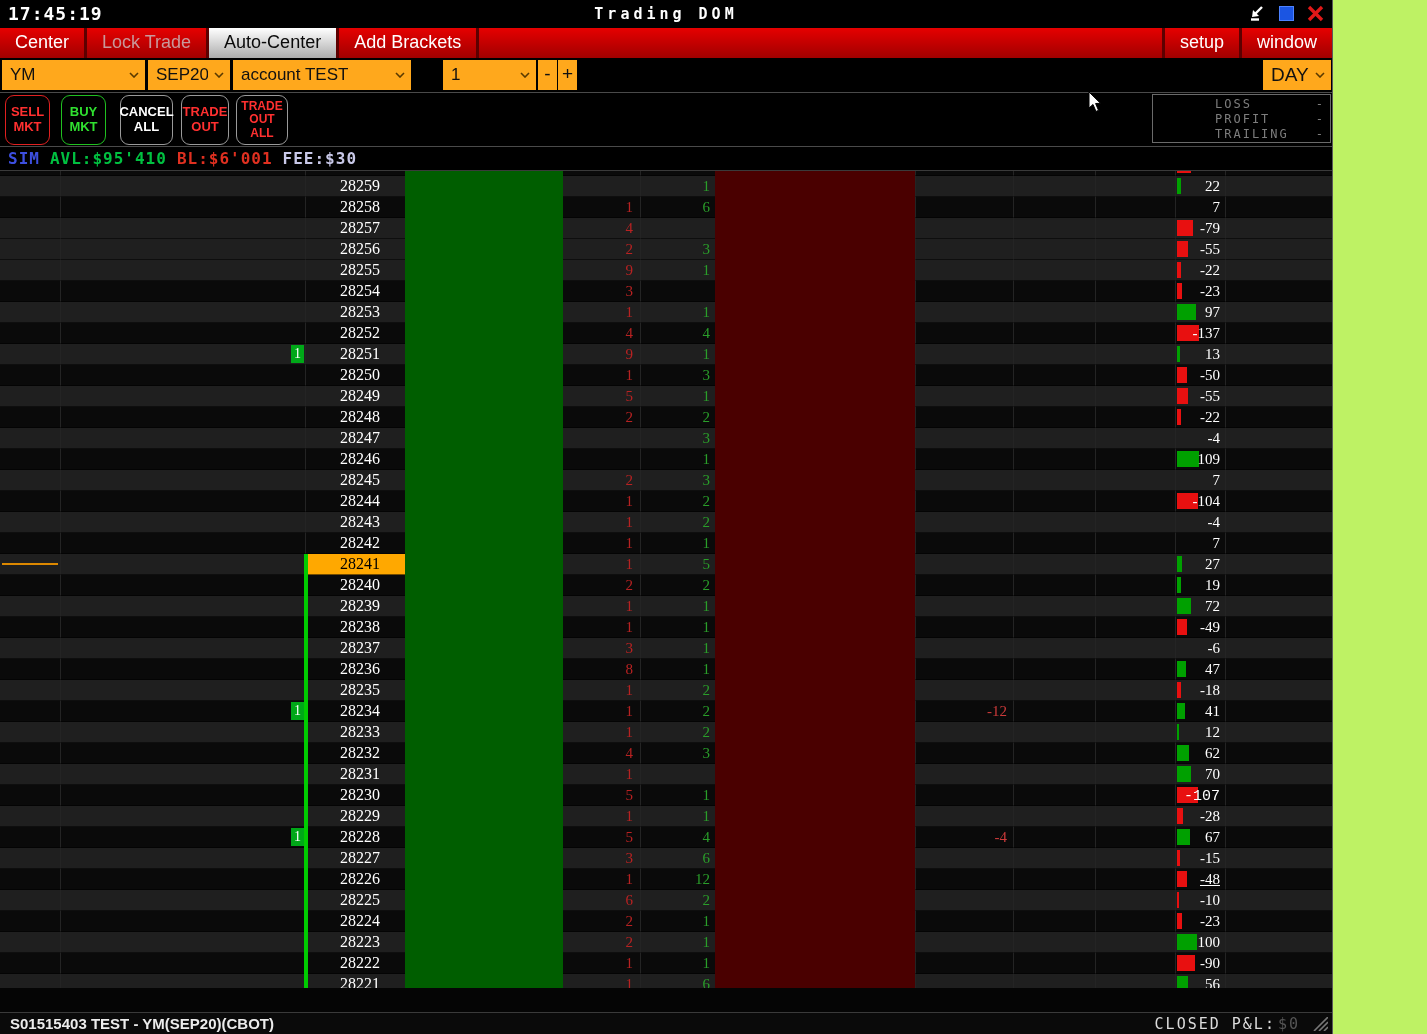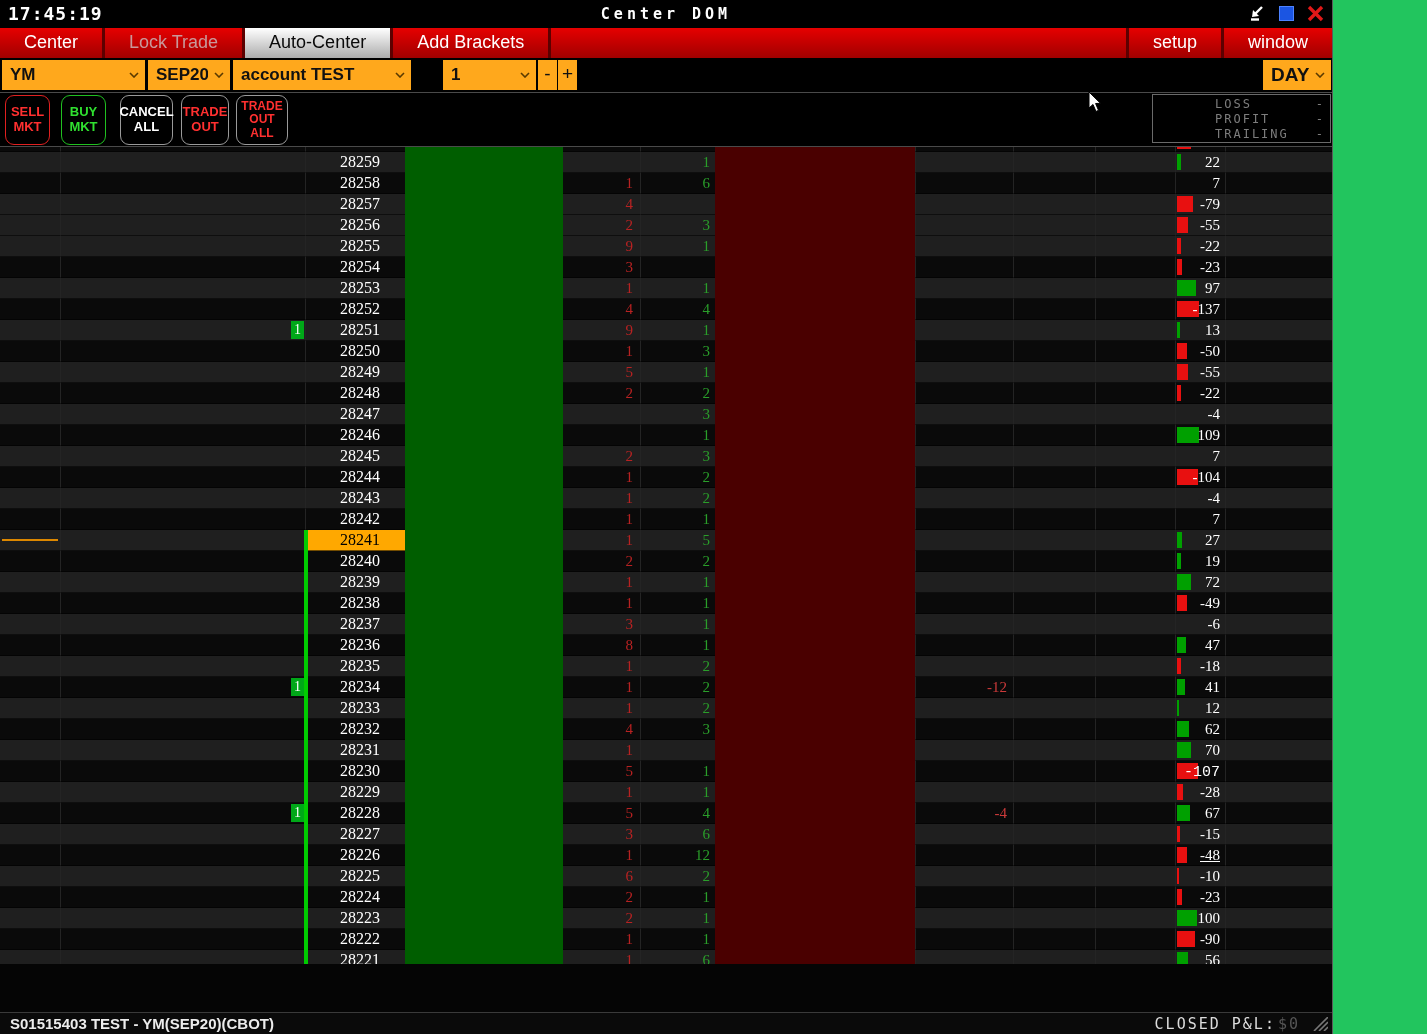--- a/index.html
+++ b/index.html
@@ -1,49 +1,49 @@
 <!DOCTYPE html>
 <html><head>
 <meta charset="utf-8">
 <style>
   * { margin:0; padding:0; box-sizing:border-box; }
   html,body { background:#000; width:1427px; height:1034px; overflow:hidden;
               font-family:"Liberation Sans", sans-serif; }
-  .screen { position:relative; width:1427px; height:1034px; background:#22c55e; }
+  .screen { position:relative; width:1427px; height:1034px; background:#bef264; }
   .window { position:absolute; left:0; top:0; width:1333px; height:1034px;
             background:#050505; border-right:1px solid #5a5a5a; overflow:hidden; }
 
   
   .titlebar { position:relative; height:28px; background:#000; }
   .clock { position:absolute; left:8px; top:3px; color:#fff;
            font-family:"DejaVu Sans Mono", monospace; font-weight:bold;
            font-size:18px; letter-spacing:1px; }
   .wtitle { position:absolute; left:0; right:0; top:5px; text-align:center; color:#fff;
             font-family:"DejaVu Sans Mono", monospace; font-weight:bold;
             font-size:15px; letter-spacing:4px; }
   .winicons { position:absolute; right:8px; top:4px; display:flex; gap:11px; align-items:center; }
   .winicons .ic { width:18px; height:18px; display:flex; align-items:center; justify-content:center; cursor:default; }
   .bluebox { width:15px; height:15px; background:#1B55E2; border:1px solid #4d82ff; }
 
   
   .menubar { position:relative; height:30px; display:flex;
              background:linear-gradient(#E60000,#A00000); }
-  .mitem { height:38px; line-height:29px; padding:0 24px; color:#fff; font-size:18px;
+  .mitem { height:38px; line-height:29px; padding:0 15px; color:#fff; font-size:18px;
            border-right:3px solid #5c0000; white-space:nowrap; }
   .mitem.disabled { color:#c9989a; }
   .mitem.active { background:linear-gradient(#ffffff,#969696); color:#0a0a0a; }
   .mspacer { flex:1; }
   .mitem.rsep { border-left:3px solid #5c0000; border-right:none; }
   .mitem.last { border-right:none; }
 
   
   .selrow { position:relative; height:34px; background:#000; padding-top:2px; }
   .sel { position:absolute; top:2px; height:30px; background:#FFA81C; color:#111;
          font-size:17px; display:flex; align-items:center; padding:0 6px 0 8px; }
-  .sel .lbl { flex:1; white-space:nowrap; overflow:hidden;font-weight:bold; }
+  .sel .lbl { flex:1; white-space:nowrap; overflow:hidden; }
   .chev { width:10px; height:6px; margin-left:6px; flex:0 0 auto; }
   .chev svg { display:block; }
   .sbtn { position:absolute; top:2px; height:30px; width:19px; background:#FFA81C;
           color:#111; font-size:19px; text-align:center; line-height:28px; }
 
   
   .btnrow { position:relative; height:55px; background:#000;
             border-top:1px solid #4a4a4a; border-bottom:1px solid #4a4a4a; }
   .abtn { position:absolute; top:2px; height:50px; border-radius:9px; background:#000;
           display:flex; flex-direction:column; align-items:center; justify-content:center;
@@ -107,21 +107,21 @@
   .cursor { position:absolute; left:1088px; top:92px; z-index:50; pointer-events:none; }
 </style>
 </head>
 <body>
 
 <div class="screen">
   <div class="window">
 
     <div class="titlebar">
       <div class="clock">17:45:19</div>
-      <div class="wtitle">Center DOM</div>
+      <div class="wtitle">Trading DOM</div>
       <div class="winicons">
         <div class="ic">
           <svg width="18" height="18" viewBox="0 0 18 18">
             <line x1="14" y1="3" x2="6" y2="11" stroke="#fff" stroke-width="2.4"></line>
             <polygon points="4,13 11,12 5,6" fill="#fff"></polygon>
             <line x1="3" y1="15.5" x2="11" y2="15.5" stroke="#fff" stroke-width="2.4"></line>
           </svg>
         </div>
         <div class="ic">
             <div class="bluebox"></div>
@@ -223,20 +223,26 @@
             <span class="rl">PROFIT</span>
             <span class="rv">-</span>
           </div>
         <div class="riskrow">
             <span class="rl">TRAILING</span>
             <span class="rv">-</span>
           </div>
       </div>
     </div>
 
+    <div class="simrow">
+      <span style="color:#3D4FE0">SIM</span>
+      <span style="color:#00C040">AVL:$95'410</span>
+      <span style="color:#E03020">BL:$6'001</span>
+      <span style="color:#C8C8E8">FEE:$30</span>
+    </div>
 
 
     <div class="gridrows" id="gridrows">
         <div class="prow">
           <div class="cell c-orders bgd"></div>
           <div class="cell c-today bl bgd"></div>
           <div class="cell c-price bl pricec bgd">28260</div>
           <div class="cell c-bid bid" style="background: rgb(0, 94, 0);"></div>
           <div class="cell c-sell sellv bgd"></div>
           <div class="cell c-buy bl buyv bgd"></div>

